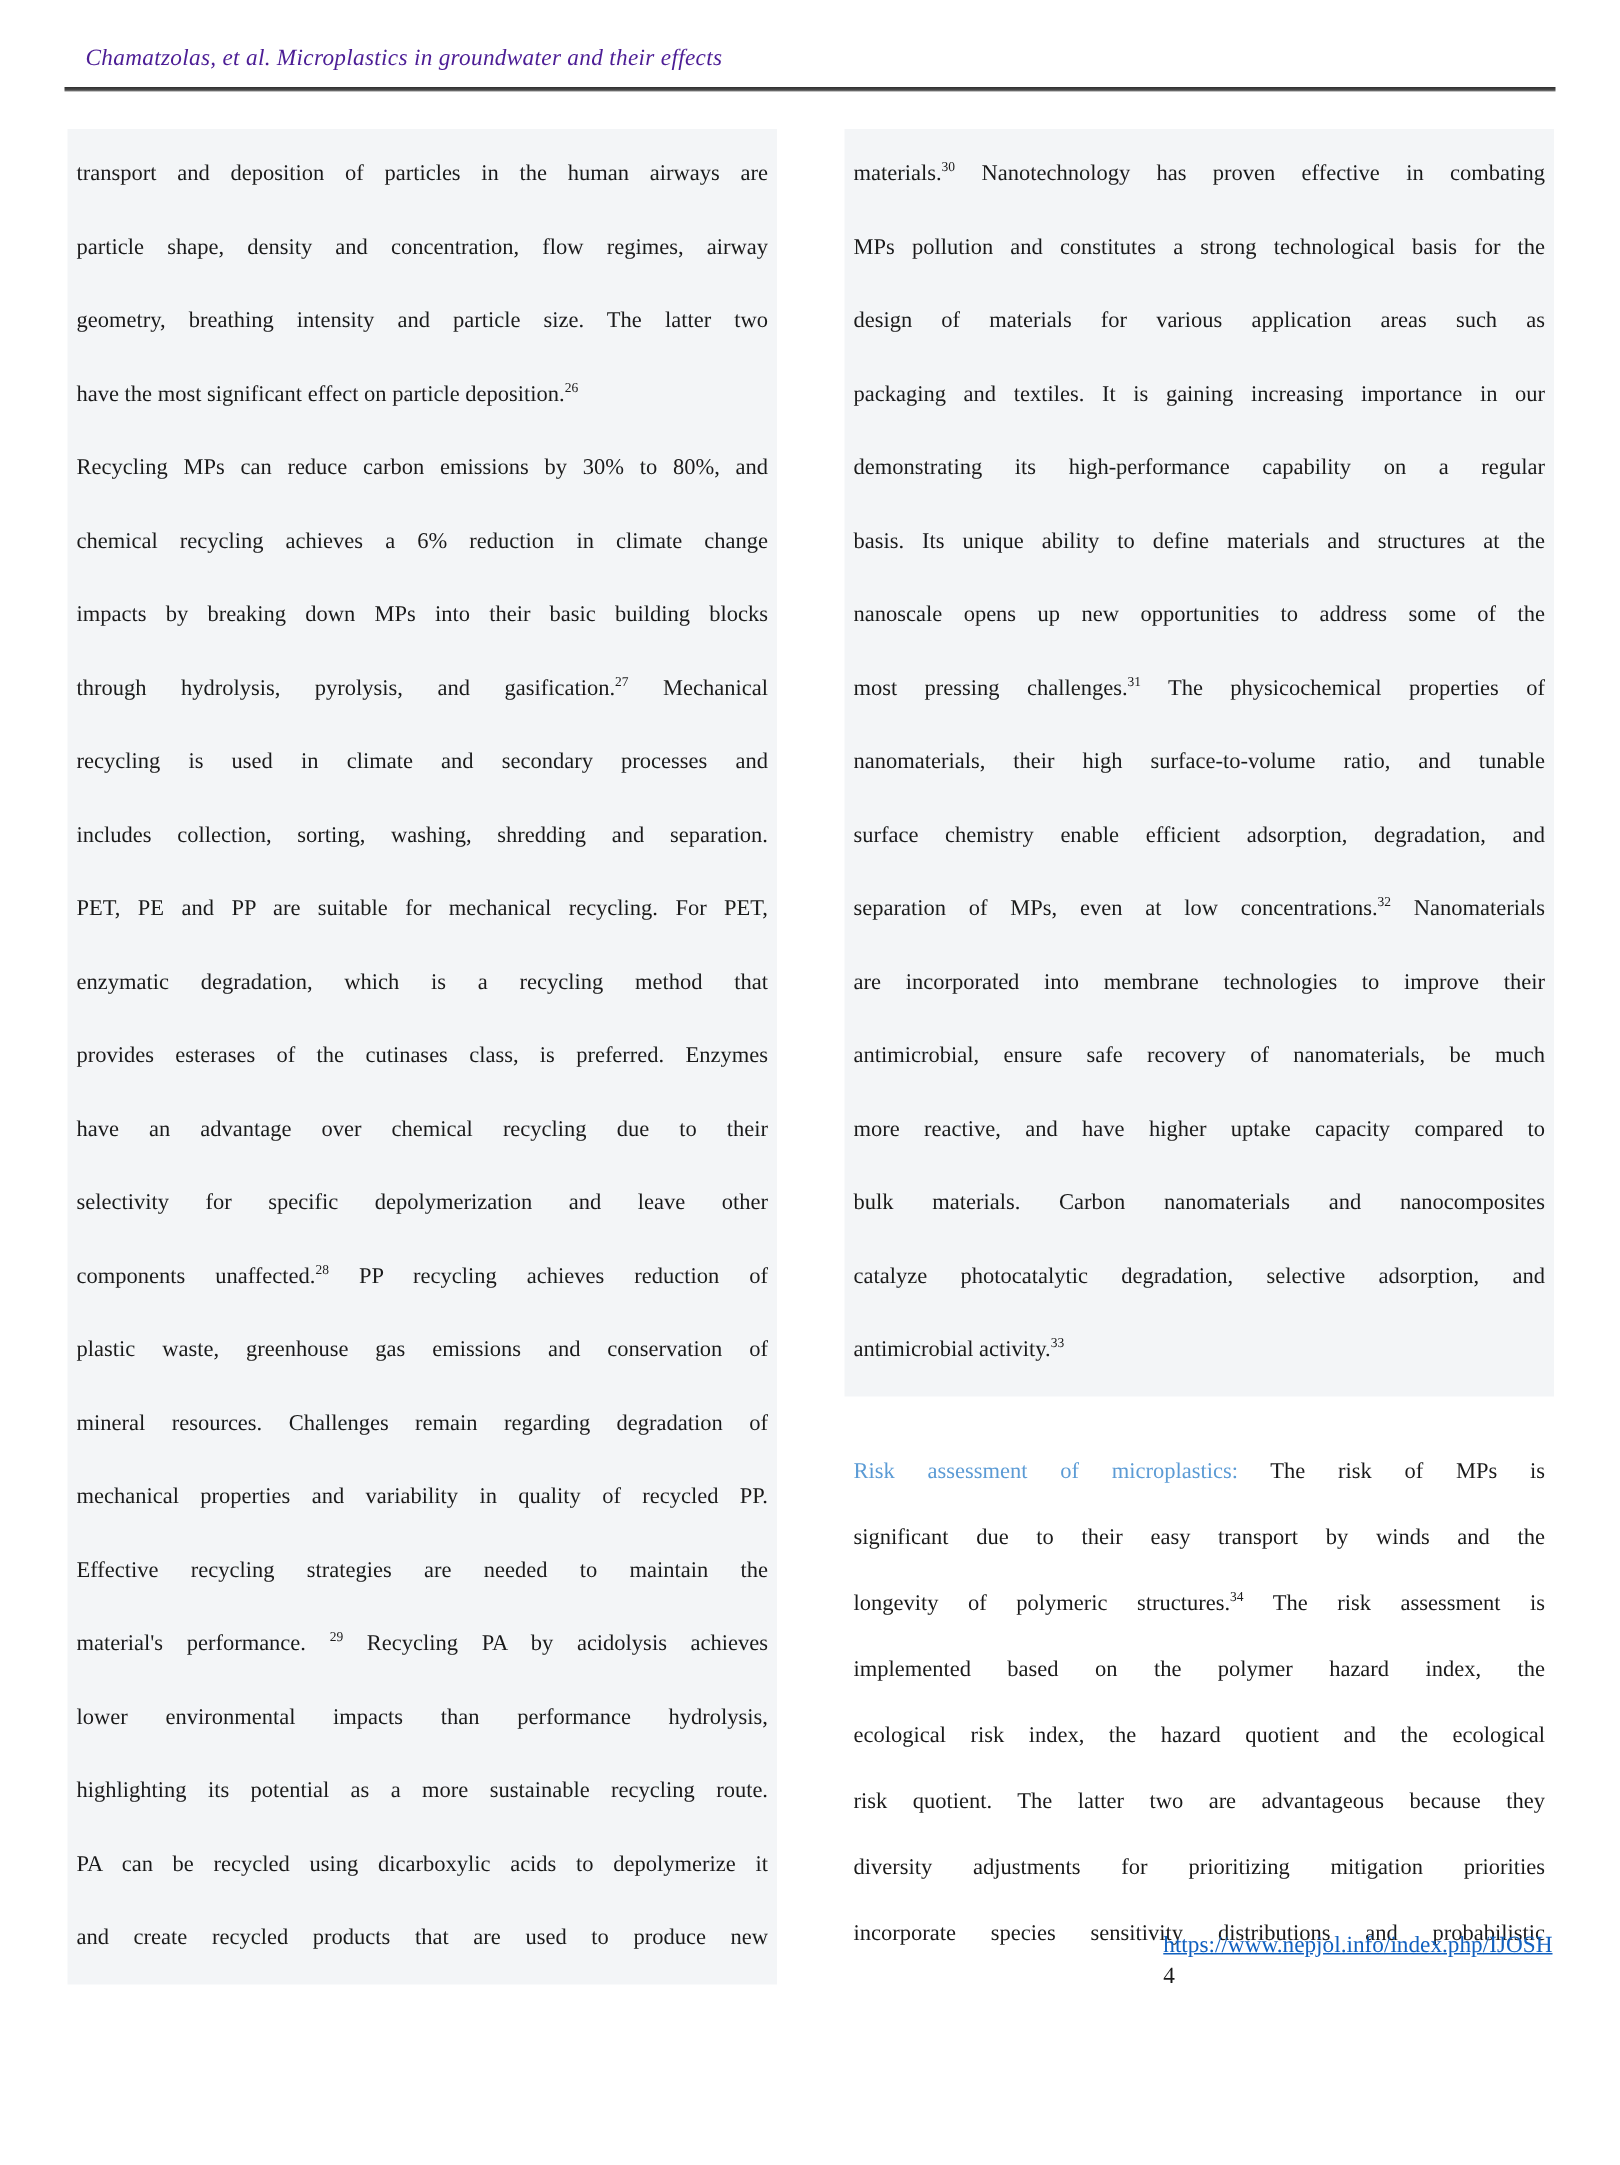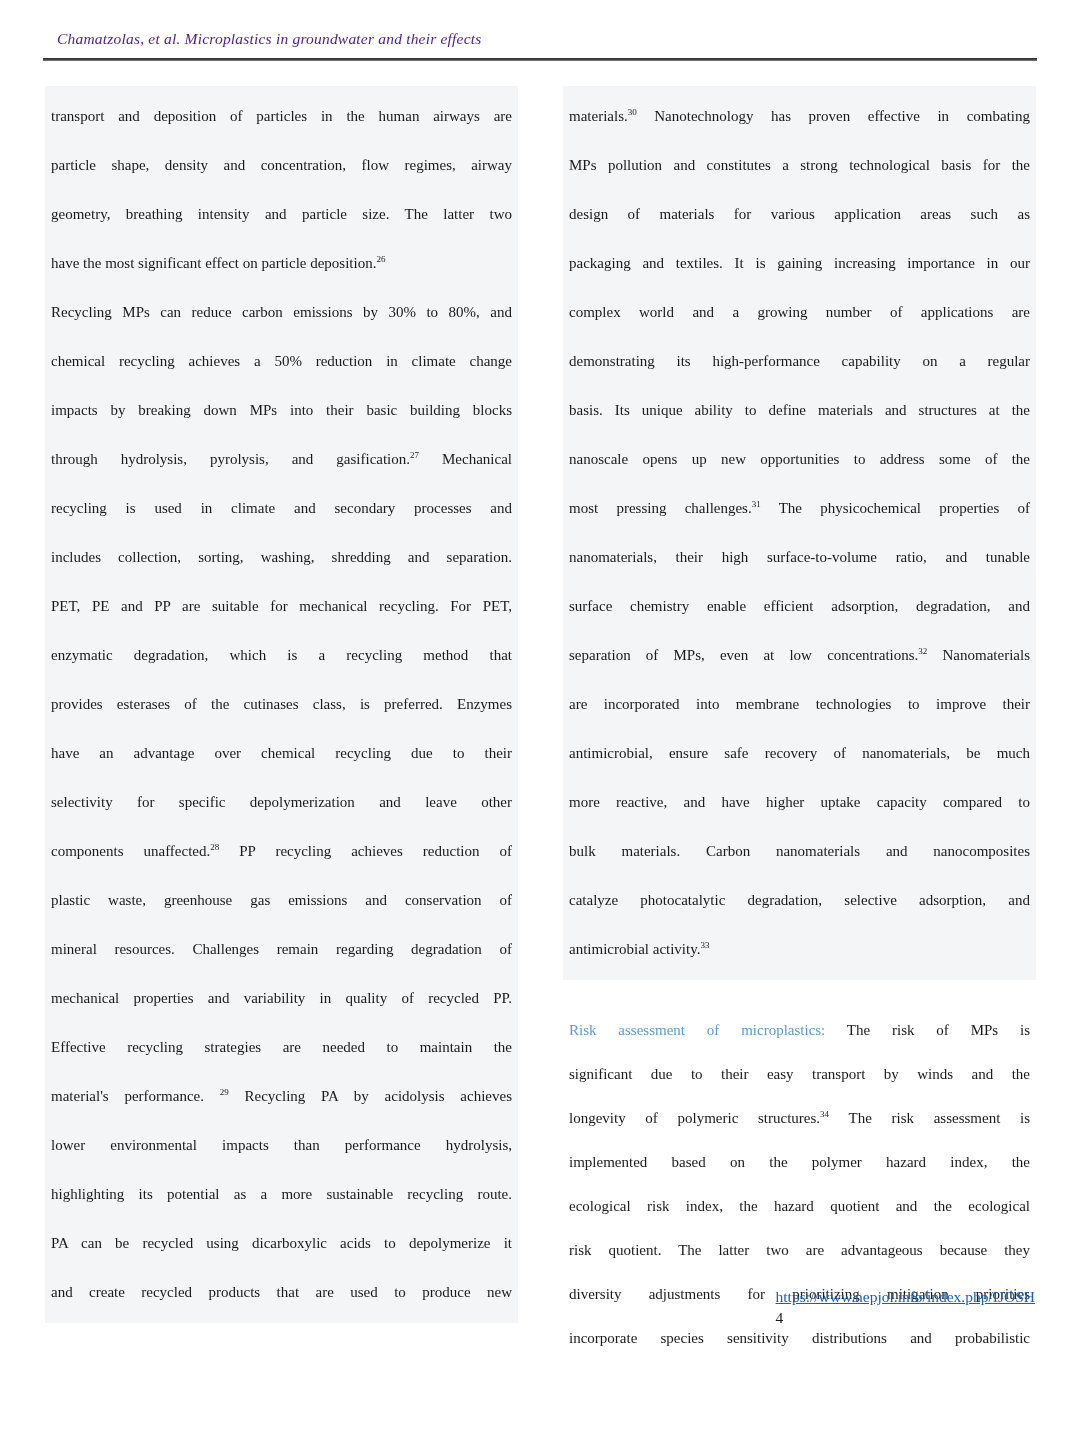--- a/index.html
+++ b/index.html
@@ -43,21 +43,21 @@
   <div class="running-head">Chamatzolas, et al. Microplastics in groundwater and their effects</div>
   <div class="header-rule"></div>
 
   <section class="col col-left">
       <div class="block hl">
         <div class="line"><span class="">transport and deposition of particles in the human airways are</span></div>
         <div class="line"><span class="">particle shape, density and concentration, flow regimes, airway</span></div>
         <div class="line"><span class="">geometry, breathing intensity and particle size. The latter two</span></div>
         <div class="line end"><span class="">have the most significant effect on particle deposition.</span><span class="sup">26</span></div>
         <div class="line"><span class="">Recycling MPs can reduce carbon emissions by 30% to 80%, and</span></div>
-        <div class="line"><span class="">chemical recycling achieves a 50% reduction in climate change</span></div>
+        <div class="line"><span class="">chemical recycling achieves a 6% reduction in climate change</span></div>
         <div class="line"><span class="">impacts by breaking down MPs into their basic building blocks</span></div>
         <div class="line"><span class="">through hydrolysis, pyrolysis, and gasification.</span><span class="sup">27</span><span class=""> Mechanical</span></div>
         <div class="line"><span class="">recycling is used in climate and secondary processes and</span></div>
         <div class="line"><span class="">includes collection, sorting, washing, shredding and separation.</span></div>
         <div class="line"><span class="">PET, PE and PP are suitable for mechanical recycling. For PET,</span></div>
         <div class="line"><span class="">enzymatic degradation, which is a recycling method that</span></div>
         <div class="line"><span class="">provides esterases of the cutinases class, is preferred. Enzymes</span></div>
         <div class="line"><span class="">have an advantage over chemical recycling due to their</span></div>
         <div class="line"><span class="">selectivity for specific depolymerization and leave other</span></div>
         <div class="line"><span class="">components unaffected.</span><span class="sup">28</span><span class=""> PP recycling achieves reduction of</span></div>
@@ -71,21 +71,20 @@
         <div class="line"><span class="">PA can be recycled using dicarboxylic acids to depolymerize it</span></div>
         <div class="line"><span class="">and create recycled products that are used to produce new</span></div>
       </div>
     </section>
   <section class="col col-right">
       <div class="block hl">
         <div class="line"><span class="">materials.</span><span class="sup">30</span><span class=""> Nanotechnology has proven effective in combating</span></div>
         <div class="line"><span class="">MPs pollution and constitutes a strong technological basis for the</span></div>
         <div class="line"><span class="">design of materials for various application areas such as</span></div>
         <div class="line"><span class="">packaging and textiles. It is gaining increasing importance in our</span></div>
-        <div class="line"><span class="">complex world and a growing number of applications are</span></div>
         <div class="line"><span class="">demonstrating its high-performance capability on a regular</span></div>
         <div class="line"><span class="">basis. Its unique ability to define materials and structures at the</span></div>
         <div class="line"><span class="">nanoscale opens up new opportunities to address some of the</span></div>
         <div class="line"><span class="">most pressing challenges.</span><span class="sup">31</span><span class=""> The physicochemical properties of</span></div>
         <div class="line"><span class="">nanomaterials, their high surface-to-volume ratio, and tunable</span></div>
         <div class="line"><span class="">surface chemistry enable efficient adsorption, degradation, and</span></div>
         <div class="line"><span class="">separation of MPs, even at low concentrations.</span><span class="sup">32</span><span class=""> Nanomaterials</span></div>
         <div class="line"><span class="">are incorporated into membrane technologies to improve their</span></div>
         <div class="line"><span class="">antimicrobial, ensure safe recovery of nanomaterials, be much</span></div>
         <div class="line"><span class="">more reactive, and have higher uptake capacity compared to</span></div>

